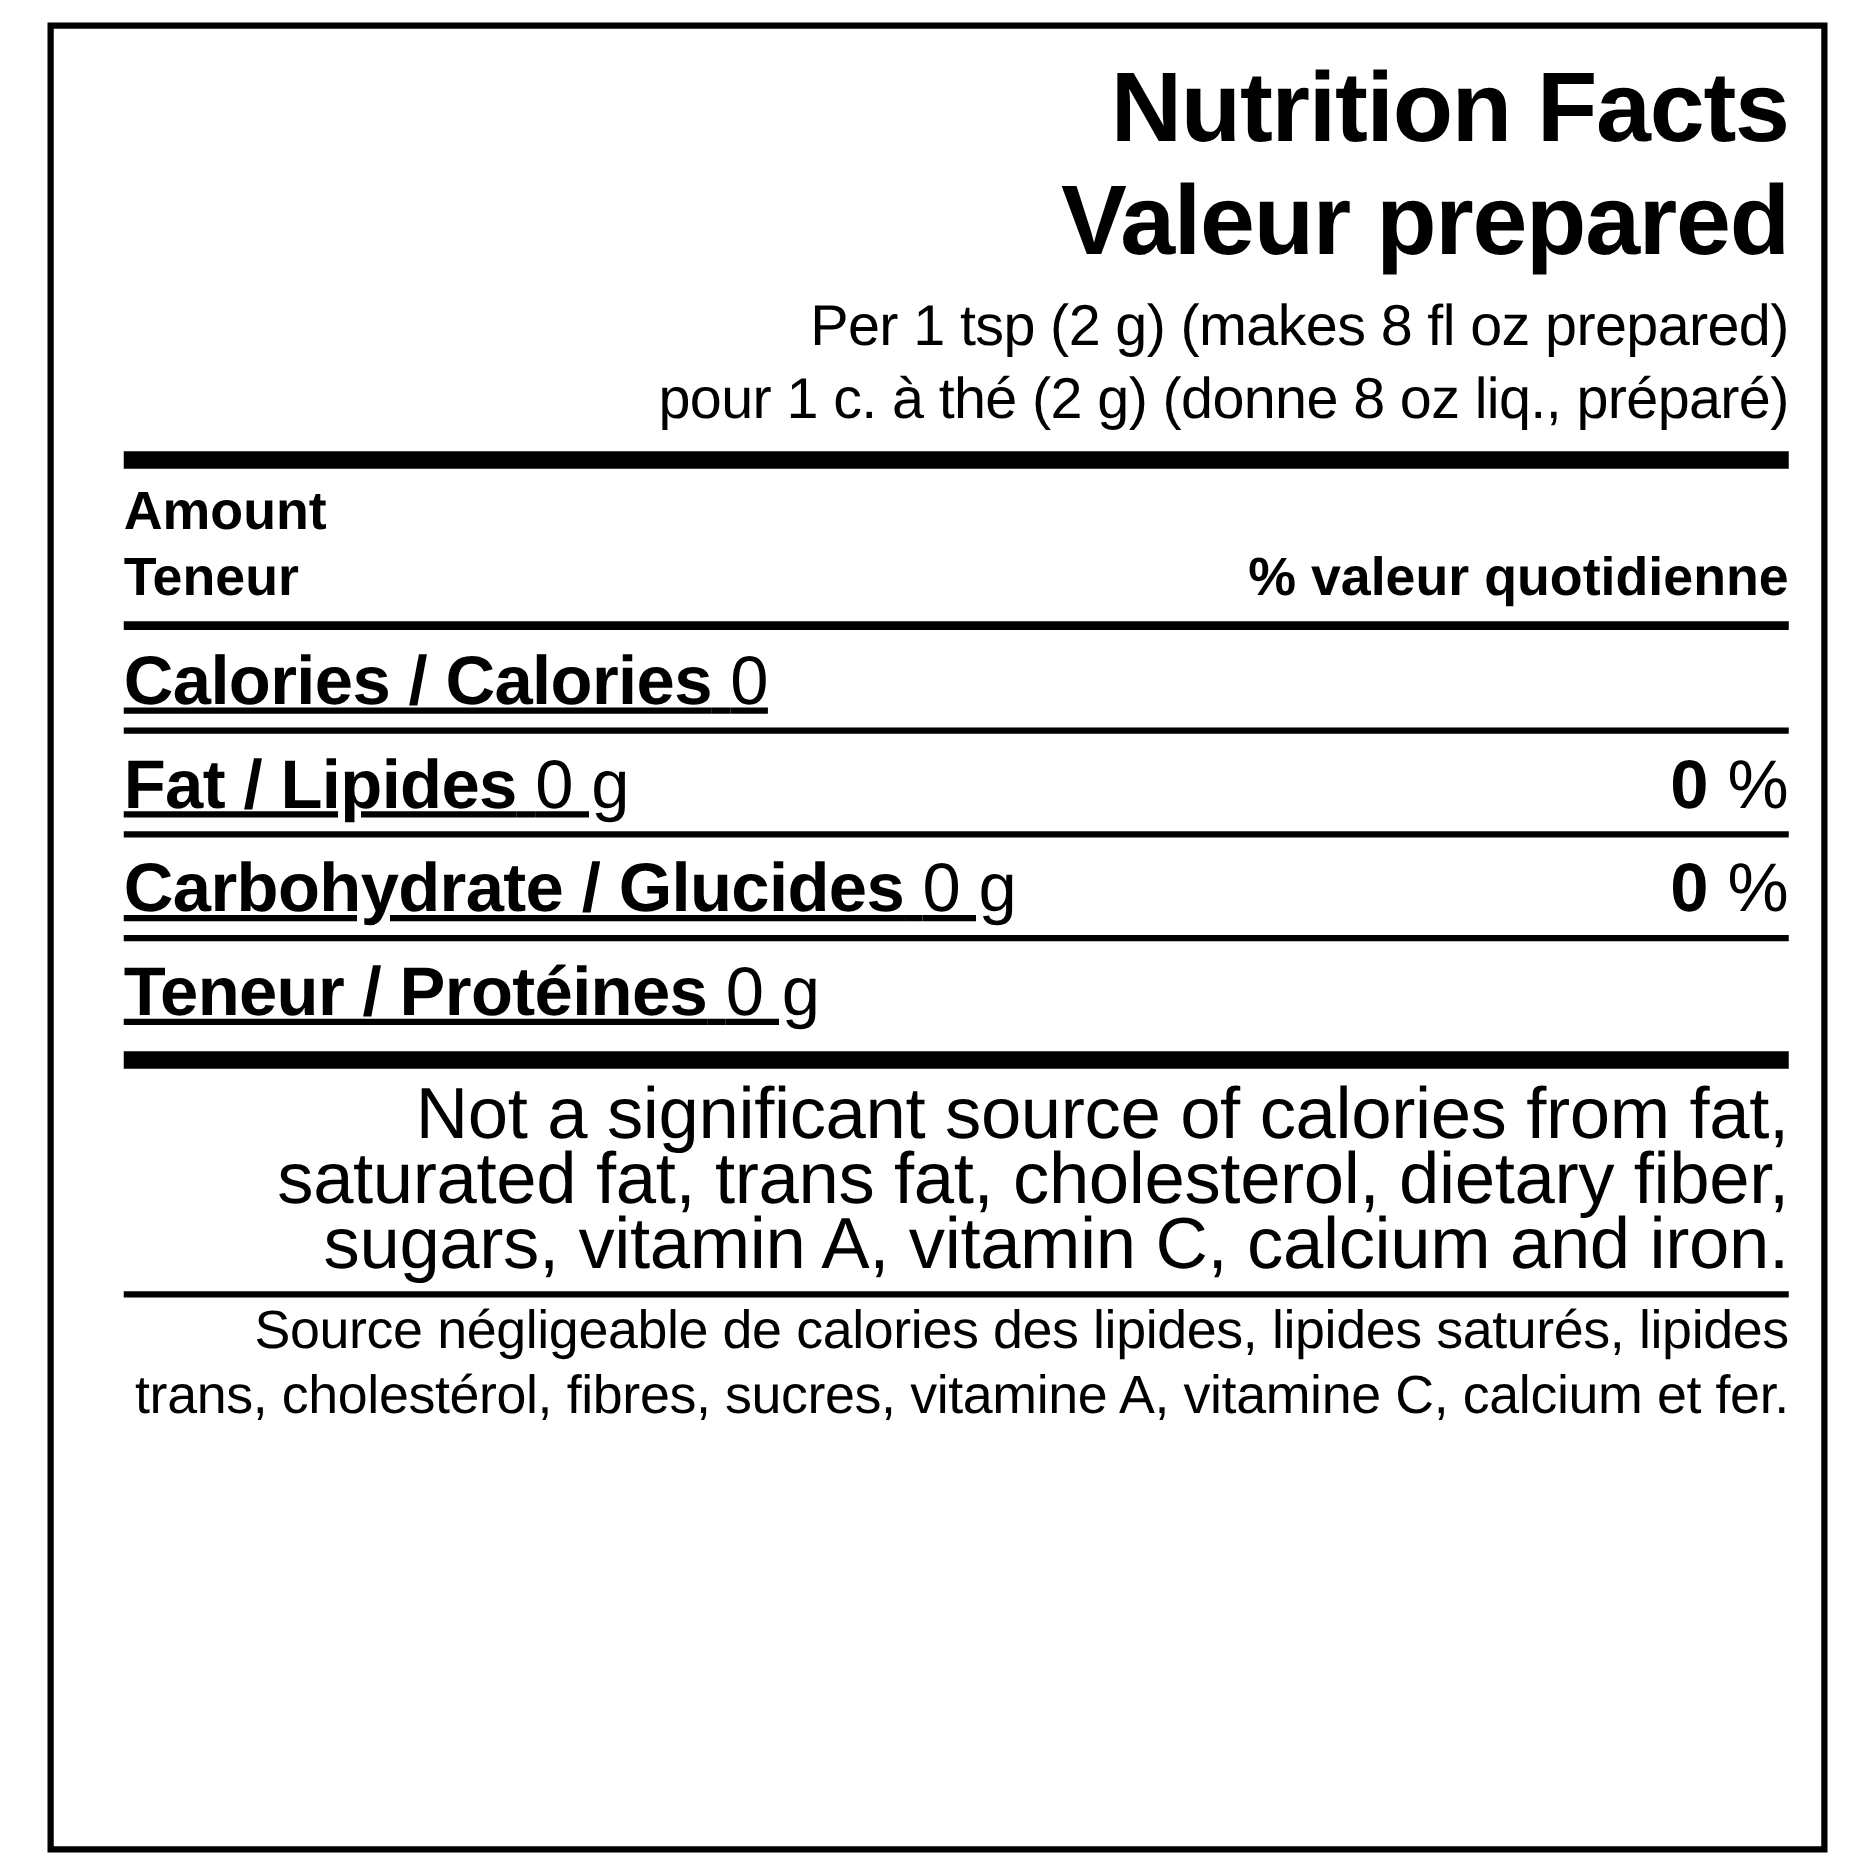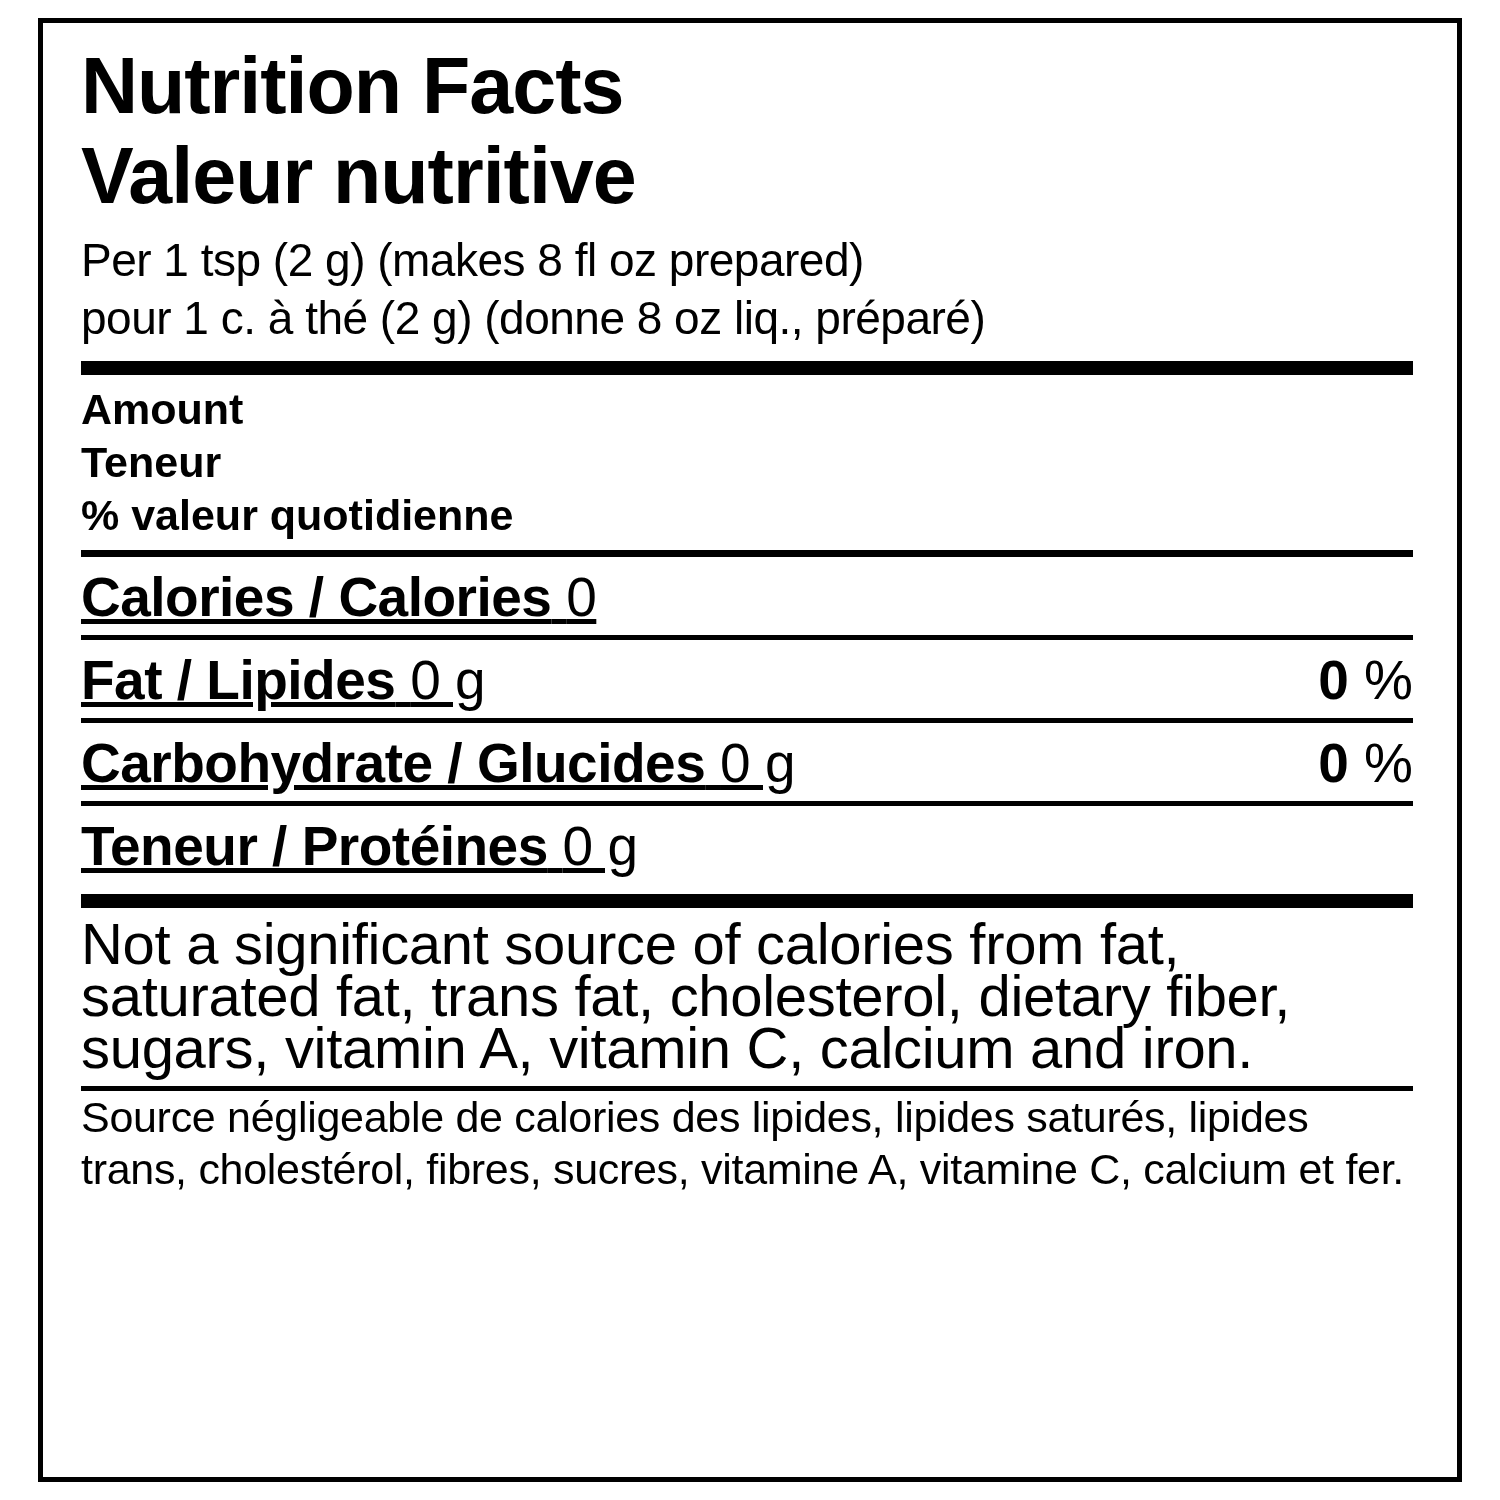--- a/index.html
+++ b/index.html
@@ -19,23 +19,24 @@
     left: 38px;
     top: 18px;
     width: 1424px;
     height: 1464px;
     border: 5px solid #000000;
     box-sizing: border-box;
     background: #ffffff;
   }
   .inner {
     position: absolute;
-    left: 38px;
+    left: 56px;
     top: 18px;
     width: 1332px;
+    text-align: right;
   }
 
   .title {
     font-weight: bold;
     font-size: 79px;
     line-height: 90px;
     letter-spacing: -1px;
     white-space: nowrap;
   }
   .title-fr {
@@ -70,21 +71,20 @@
 
   .amount-row {
     display: flex;
     justify-content: space-between;
     align-items: baseline;
     font-weight: bold;
     font-size: 43px;
     line-height: 53px;
     padding-top: 8px;
     white-space: nowrap;
-    flex-direction: column;
   }
   .amount-row.second {
     padding-top: 0;
     padding-bottom: 8px;
   }
 
   .nutrient {
     display: flex;
     justify-content: space-between;
     align-items: baseline;
@@ -125,21 +125,21 @@
     padding: 0 0 0 0;
   }
 </style>
 </head>
 <body>
 
 <div class="panel">
   <div class="inner">
 
     <div class="title">Nutrition Facts</div>
-    <div class="title-fr">Valeur nutritive</div>
+    <div class="title-fr">Valeur prepared</div>
 
     <div class="serving">Per 1 tsp (2 g) (makes 8 fl oz prepared)</div>
     <div class="serving" style="margin-top:0">pour 1 c. à thé (2 g) (donne 8 oz liq., préparé)</div>
 
     <div class="rule-thick"></div>
 
     <div class="amount-row">
       <span>Amount</span>
     </div>
     <div class="amount-row second">

